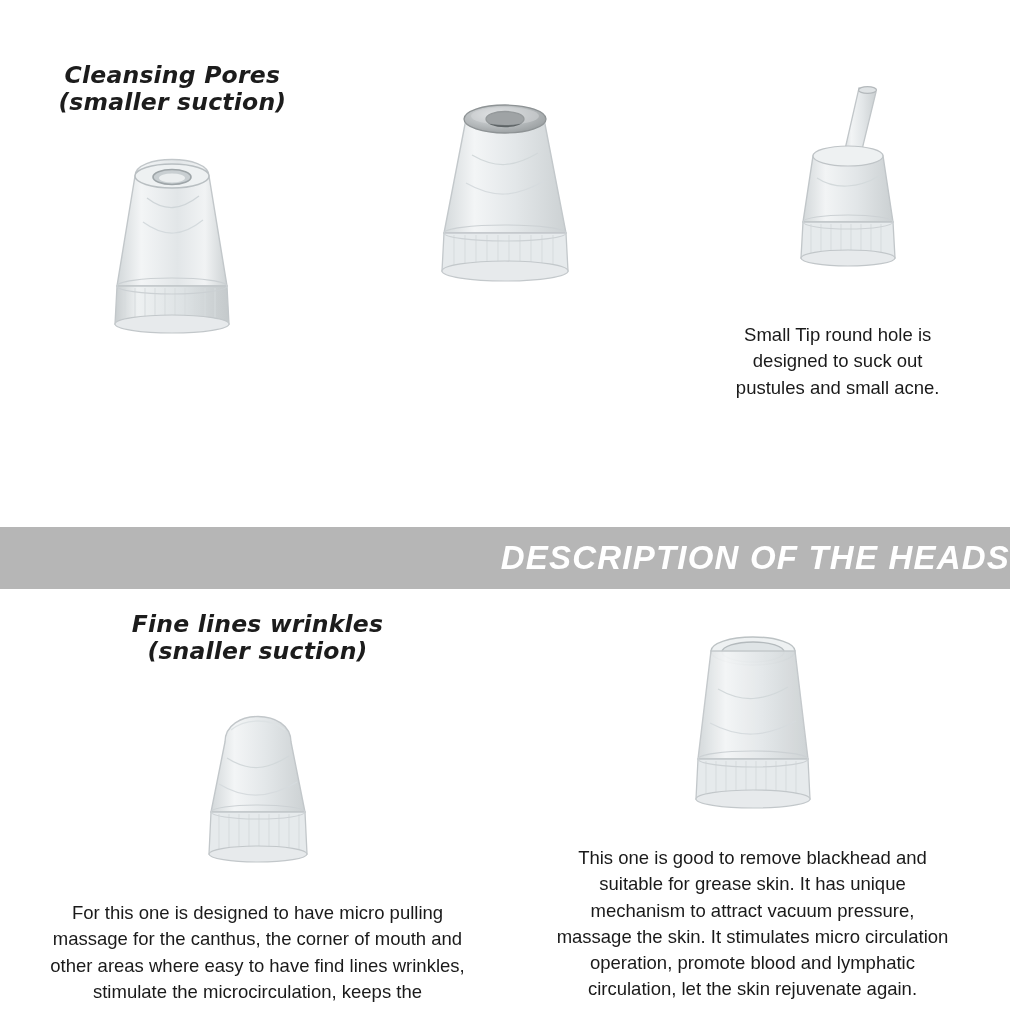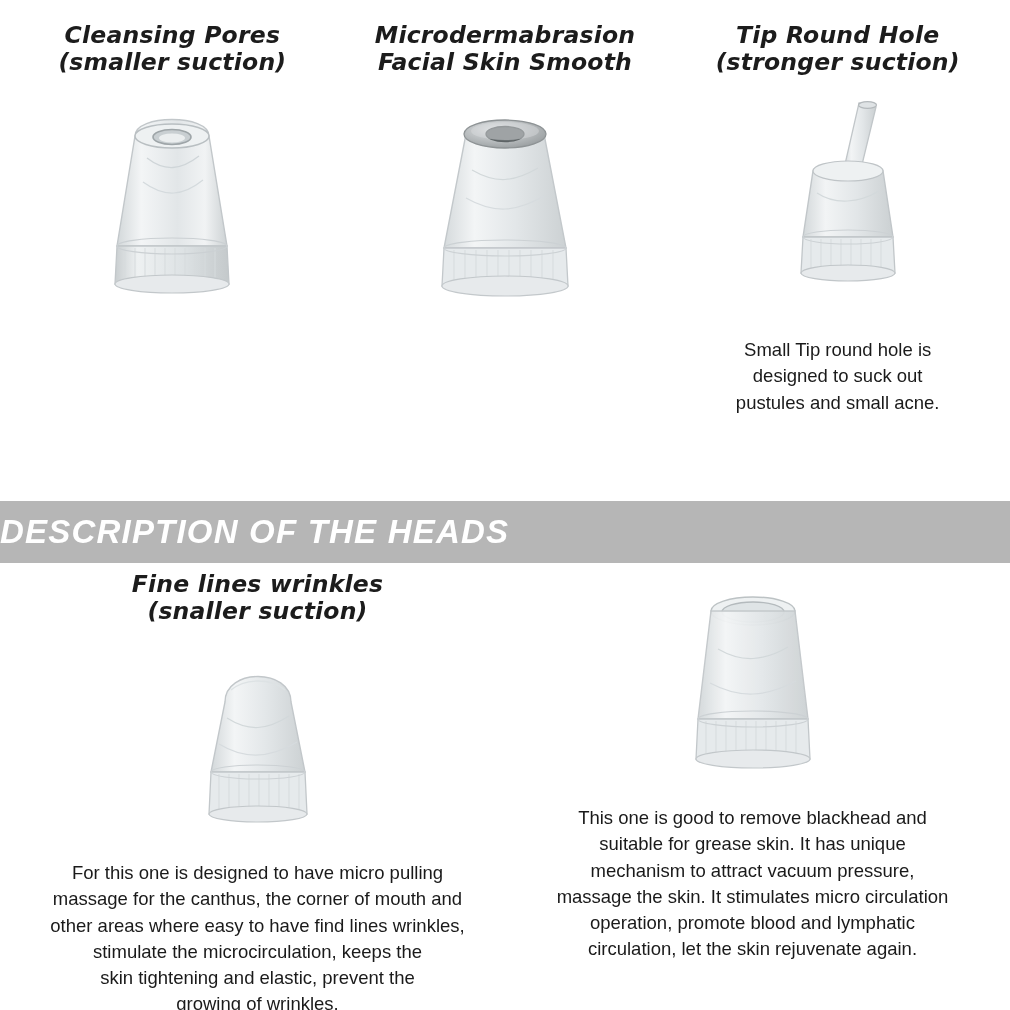--- a/index.html
+++ b/index.html
@@ -20,20 +20,21 @@
     background: #ffffff;
   }
 
   
   .top-row {
     display: flex;
     width: 1010px;
     height: 487px;
     box-sizing: border-box;
     padding: 22px 6px 0 6px;
+    margin-top: 40px;
   }
   .col {
     flex: 1 1 0;
     display: flex;
     flex-direction: column;
     align-items: center;
     box-sizing: border-box;
     padding: 0 8px;
   }
 
@@ -63,27 +64,27 @@
     line-height: 1.42;
     color: #1a1a1a;
     text-align: center;
     white-space: pre-line;
   }
 
   
   .banner {
     position: absolute;
     left: 0;
-    top: 501px;
+    top: 487px;
     width: 1010px;
     height: 62px;
     background: #b6b6b6;
     display: flex;
     align-items: center;
-    justify-content: flex-start;
+    justify-content: flex-end;
   }
   .banner-text {
     font-family: "Liberation Sans", sans-serif;
     font-style: italic;
     font-weight: 700;
     font-size: 33px;
     letter-spacing: 1.2px;
     color: #ffffff;
     text-align: center;
   }
@@ -170,22 +171,20 @@
             <line x1="128" y1="152" x2="128" y2="186"></line>
             <line x1="138" y1="152" x2="138" y2="186"></line>
           </g>
           <ellipse cx="95" cy="188" rx="57" ry="9" fill="#e7eaec" stroke="#c2c7ca" stroke-width="1.2"></ellipse>
           <ellipse cx="95" cy="150" rx="55" ry="8" fill="none" stroke="#cbd0d3" stroke-width="1.1"></ellipse>
         </svg>
       </div>
     </div>
 
     <div class="col">
-      <div class="head-title">Microdermabrasion
-Facial Skin Smooth</div>
       <div class="img-wrap" style="height:212px;margin-top:14px;">
         <svg class="nozzle" width="190" height="205" viewBox="0 0 190 205">
           <defs>
             <linearGradient id="g2" x1="0" y1="0" x2="1" y2="0">
               <stop offset="0%" stop-color="#d5dadc"></stop>
               <stop offset="25%" stop-color="#f3f5f6"></stop>
               <stop offset="58%" stop-color="#e3e7e9"></stop>
               <stop offset="100%" stop-color="#ccd1d3"></stop>
             </linearGradient>
             <radialGradient id="metal" cx="40%" cy="35%" r="75%">
@@ -217,22 +216,20 @@
             <line x1="132" y1="152" x2="132" y2="186"></line>
             <line x1="143" y1="152" x2="143" y2="186"></line>
           </g>
           <ellipse cx="95" cy="188" rx="63" ry="10" fill="#e7eaec" stroke="#c3c8cb" stroke-width="1.2"></ellipse>
           <ellipse cx="95" cy="150" rx="61" ry="8" fill="none" stroke="#ccd1d4" stroke-width="1.1"></ellipse>
         </svg>
       </div>
     </div>
 
     <div class="col">
-      <div class="head-title">Tip Round Hole
-(stronger suction)</div>
       <div class="img-wrap" style="height:212px;margin-top:6px;">
         <svg class="nozzle" width="190" height="210" viewBox="0 0 190 210">
           <defs>
             <linearGradient id="g3" x1="0" y1="0" x2="1" y2="0">
               <stop offset="0%" stop-color="#d3d8da"></stop>
               <stop offset="25%" stop-color="#f2f4f5"></stop>
               <stop offset="60%" stop-color="#e2e6e8"></stop>
               <stop offset="100%" stop-color="#cbd0d2"></stop>
             </linearGradient>
           </defs>

